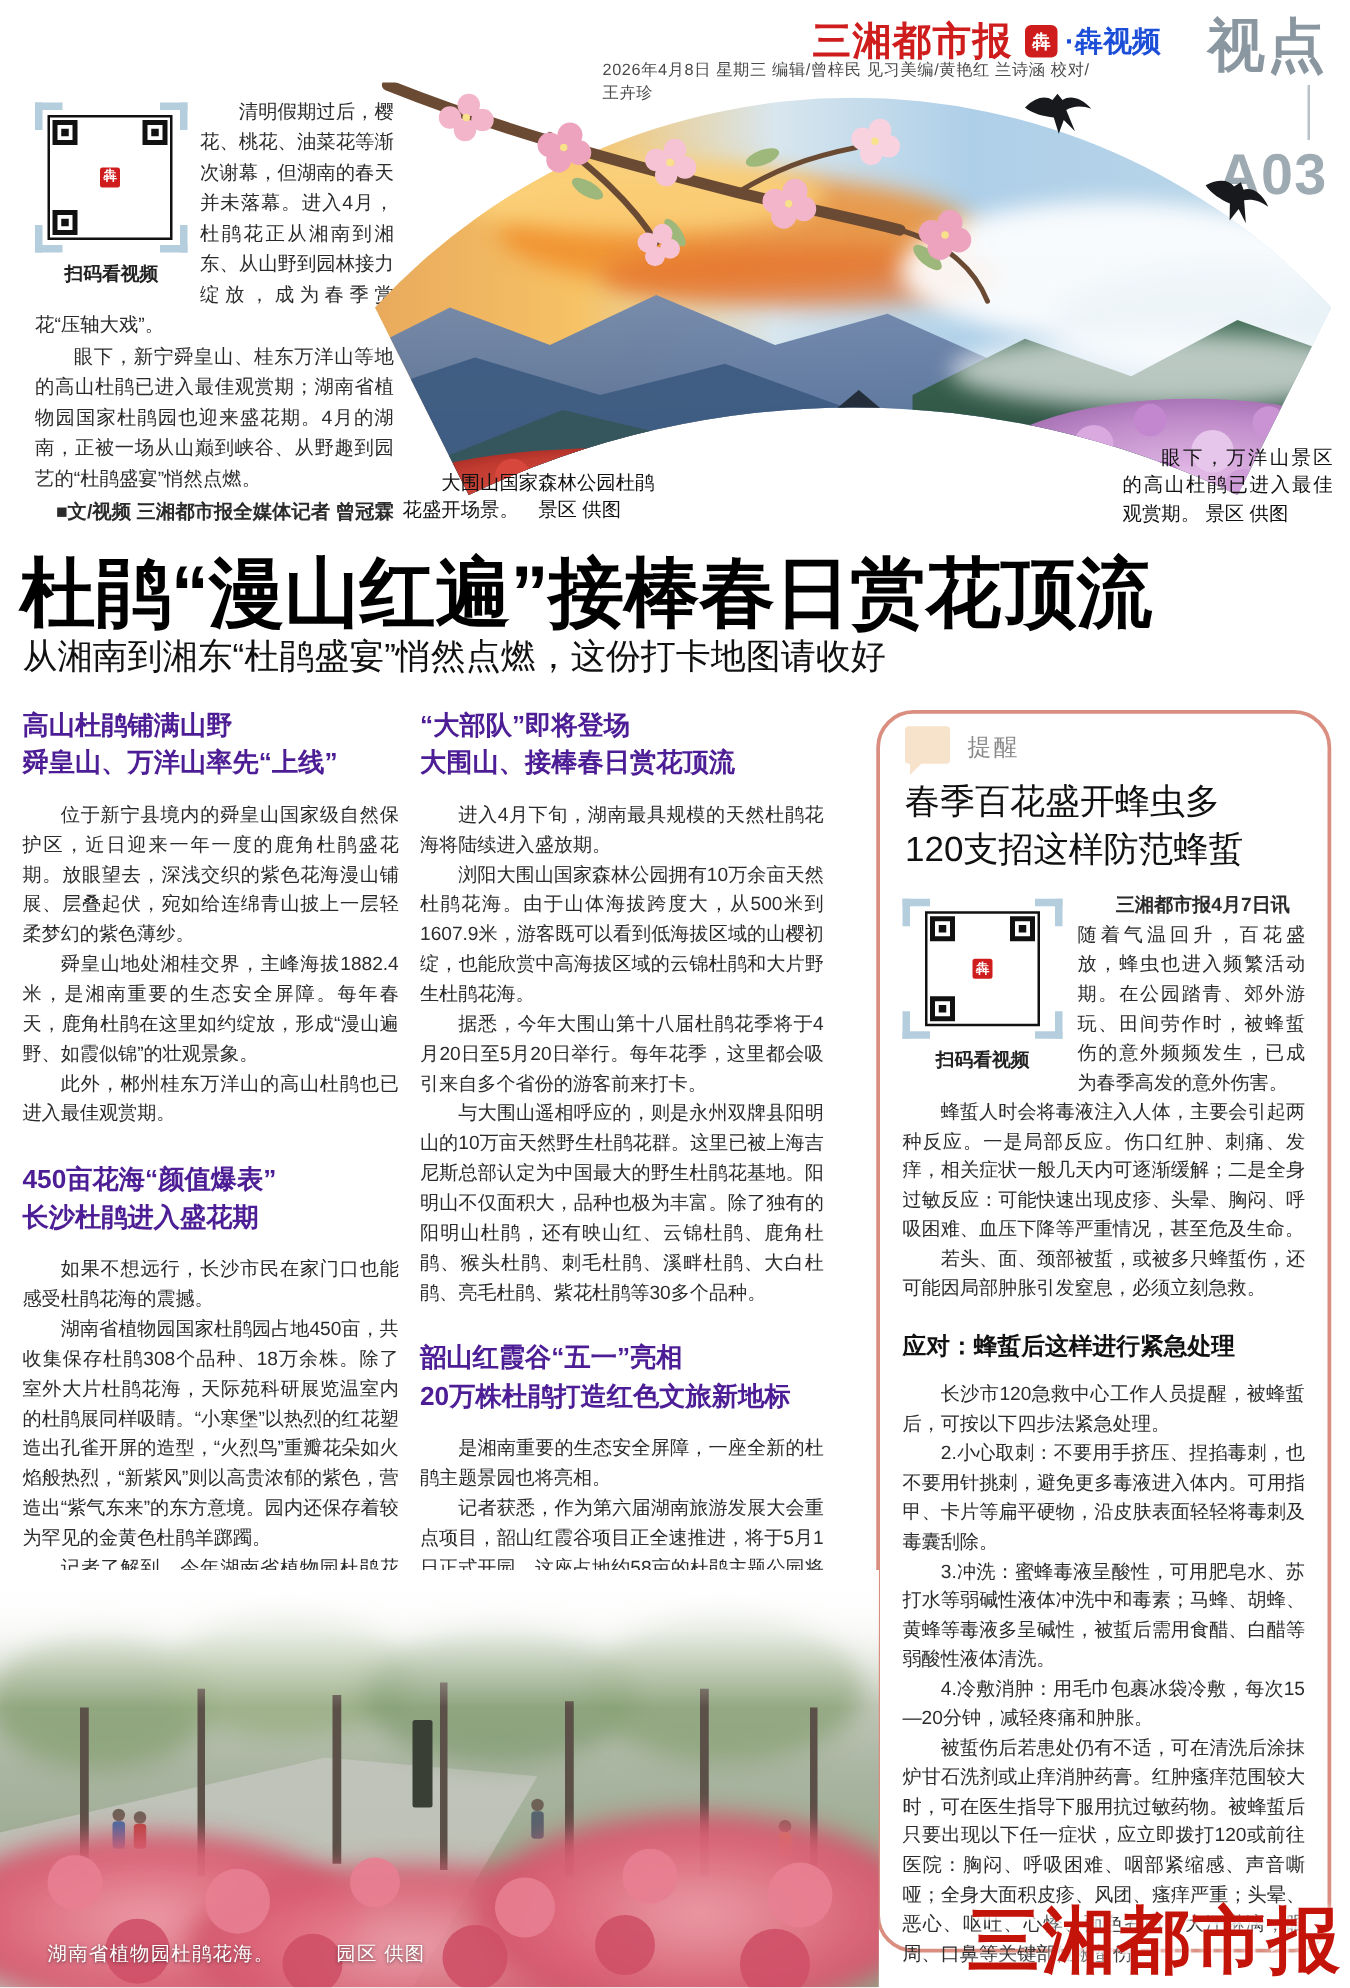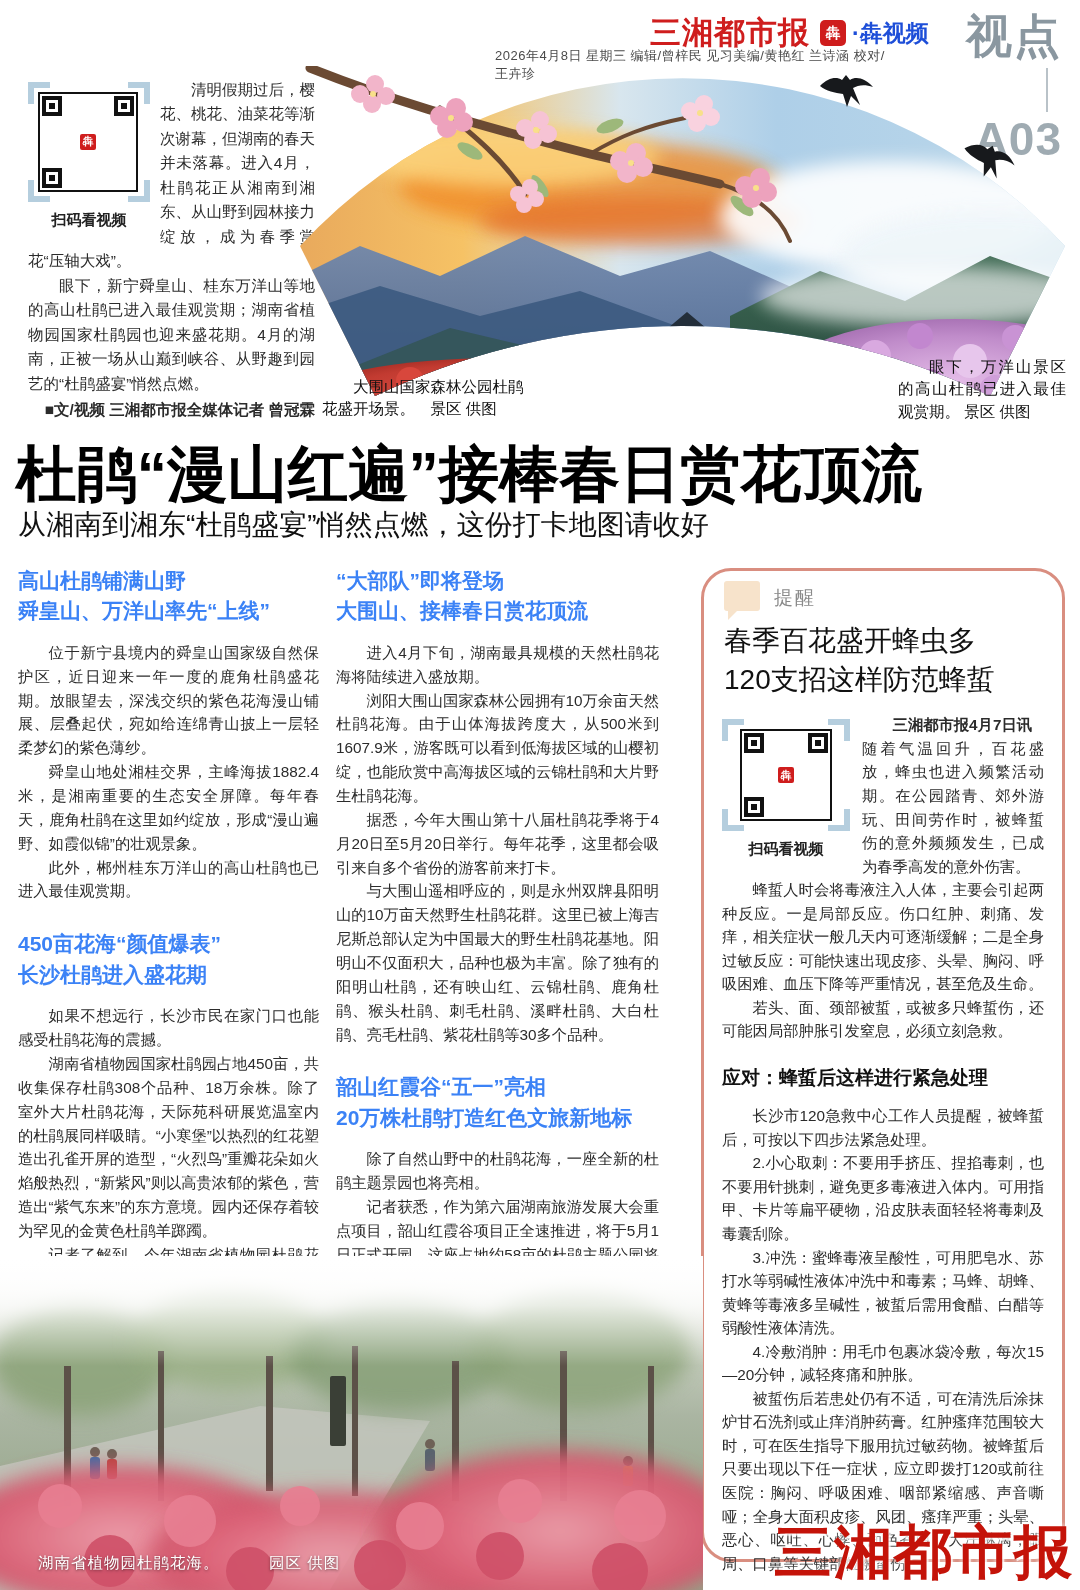--- a/index.html
+++ b/index.html
@@ -7,21 +7,21 @@
   body { font-family:"Liberation Sans","DejaVu Sans",sans-serif; color:#222; }
   .page { position:relative; width:1080px; height:1590px; background:#fff; overflow:hidden; }
 
   
   .masthead { position:absolute; left:650px; top:12px; display:flex; align-items:center; }
   .brand { color:#cf1d1d; font-size:31px; font-weight:900; letter-spacing:1px; }
   .brand-badge { display:inline-flex; align-items:center; justify-content:center;
     width:26px; height:26px; background:#cf1d1d; border-radius:5px; color:#fff;
     font-size:15px; font-weight:700; margin:0 6px 0 10px; }
   .brand-suffix { color:#1d4ed8; font-size:23px; font-weight:700; }
-  .dateline { position:absolute; left:495px; top:47px; width:390px; font-size:13px; color:#4a4a4a; letter-spacing:0.5px; }
+  .dateline { position:absolute; left:482px; top:47px; width:390px; font-size:13px; color:#4a4a4a; letter-spacing:0.5px; }
   .section-block { position:absolute; right:18px; top:6px; display:flex; align-items:flex-end;flex-direction:column; }
   .section-name { font-size:46px; font-weight:900; color:#8a97a0; letter-spacing:2px; }
   .section-divider { width:2px; height:44px; background:#b9c2c8; margin:0 14px; }
   .page-no { font-size:46px; font-weight:700; color:#9fabb2; letter-spacing:1px; }
 
   
   .qr-frame { position:relative; padding:10px; }
   .qr-corner { position:absolute; width:22px; height:22px; border:0 solid #b5cede; }
   .qr-corner.tl { left:0; top:0; border-left-width:6px; border-top-width:6px; }
   .qr-corner.tr { right:0; top:0; border-right-width:6px; border-top-width:6px; }
@@ -56,21 +56,21 @@
 
   
   .headline { position:absolute; left:16px; top:434px; width:1048px; font-size:61px; font-weight:900;
     color:#000; letter-spacing:0px; white-space:nowrap; transform:scaleX(0.99); transform-origin:left; }
   .subheadline { position:absolute; left:18px; top:506px; width:1048px; font-size:28px; font-weight:400; color:#111; }
 
   
   .col { position:absolute; top:566px; font-size:15.3px; line-height:1.56; color:#2b2b2b; text-align:justify; }
   .col1 { left:18px; width:301px; }
   .col2 { left:336px; width:323px; }
-  .sec-heading { font-size:21px; font-weight:700; color:#3b82f6; line-height:1.45; text-align:left; margin-bottom:14px; }
+  .sec-heading { font-size:21px; font-weight:700; color:#4c1d95; line-height:1.45; text-align:left; margin-bottom:14px; }
   .sec { margin-bottom:26px; }
   .col p { text-indent:2em; }
 
   
   .sidebar { position:absolute; left:701px; top:568px; width:364px; height:994px;
     border:3px solid #d98e80; border-radius:30px; background:#fff; padding:14px 18px 10px 18px; }
   .reminder-tag { display:flex; align-items:flex-end; margin:-4px 0 10px 2px; }
   .bubble-icon { position:relative; width:36px; height:30px; background:#f7e3cb; border-radius:3px; }
   .bubble-icon::after { content:""; position:absolute; left:4px; bottom:-9px;
     border:6px solid transparent; border-top-color:#f7e3cb; border-left-color:#f7e3cb; }
@@ -327,21 +327,21 @@
           <p>据悉，今年大围山第十八届杜鹃花季将于4月20日至5月20日举行。每年花季，这里都会吸引来自多个省份的游客前来打卡。</p>
           <p>与大围山遥相呼应的，则是永州双牌县阳明山的10万亩天然野生杜鹃花群。这里已被上海吉尼斯总部认定为中国最大的野生杜鹃花基地。阳明山不仅面积大，品种也极为丰富。除了独有的阳明山杜鹃，还有映山红、云锦杜鹃、鹿角杜鹃、猴头杜鹃、刺毛杜鹃、溪畔杜鹃、大白杜鹃、亮毛杜鹃、紫花杜鹃等30多个品种。</p>
         </div>
     </div>
     <div class="sec">
       <div class="sec-heading">
         <div>韶山红霞谷“五一”亮相</div>
         <div>20万株杜鹃打造红色文旅新地标</div>
       </div>
       <div>
-          <p>除了自然山野中的杜鹃花海，一座全新的杜鹃主题景园也将亮相。</p>
+          <p>是湘南重要的生态安全屏障，一座全新的杜鹃主题景园也将亮相。</p>
           <p>记者获悉，作为第六届湖南旅游发展大会重点项目，韶山红霞谷项目正全速推进，将于5月1日正式开园。这座占地约58亩的杜鹃主题公园将成为韶山核心景区的文旅新名片。目前，项目主体结构已全部封顶。</p>
           <p>红霞谷项目位于韶山国家级风景名胜区核心景区内，全园以杜鹃为主题。园内目前已栽种以春鹃、夏鹃、毛鹃、安酷杜鹃等为主的300多个品种共20多万株的杜鹃，还专门引进了40多株百年杜鹃，结合“日月双桥”“丹心驿站”等景点，形成“一步一景、步移景异”的游览体验，让游客在赏花观景的同时获得沉浸式文旅新体验。</p>
         </div>
     </div>
   </div>
 
   <div class="sidebar">
     <div class="reminder-tag">
       <span class="bubble-icon"></span>
       <span class="reminder-label">提醒</span>

